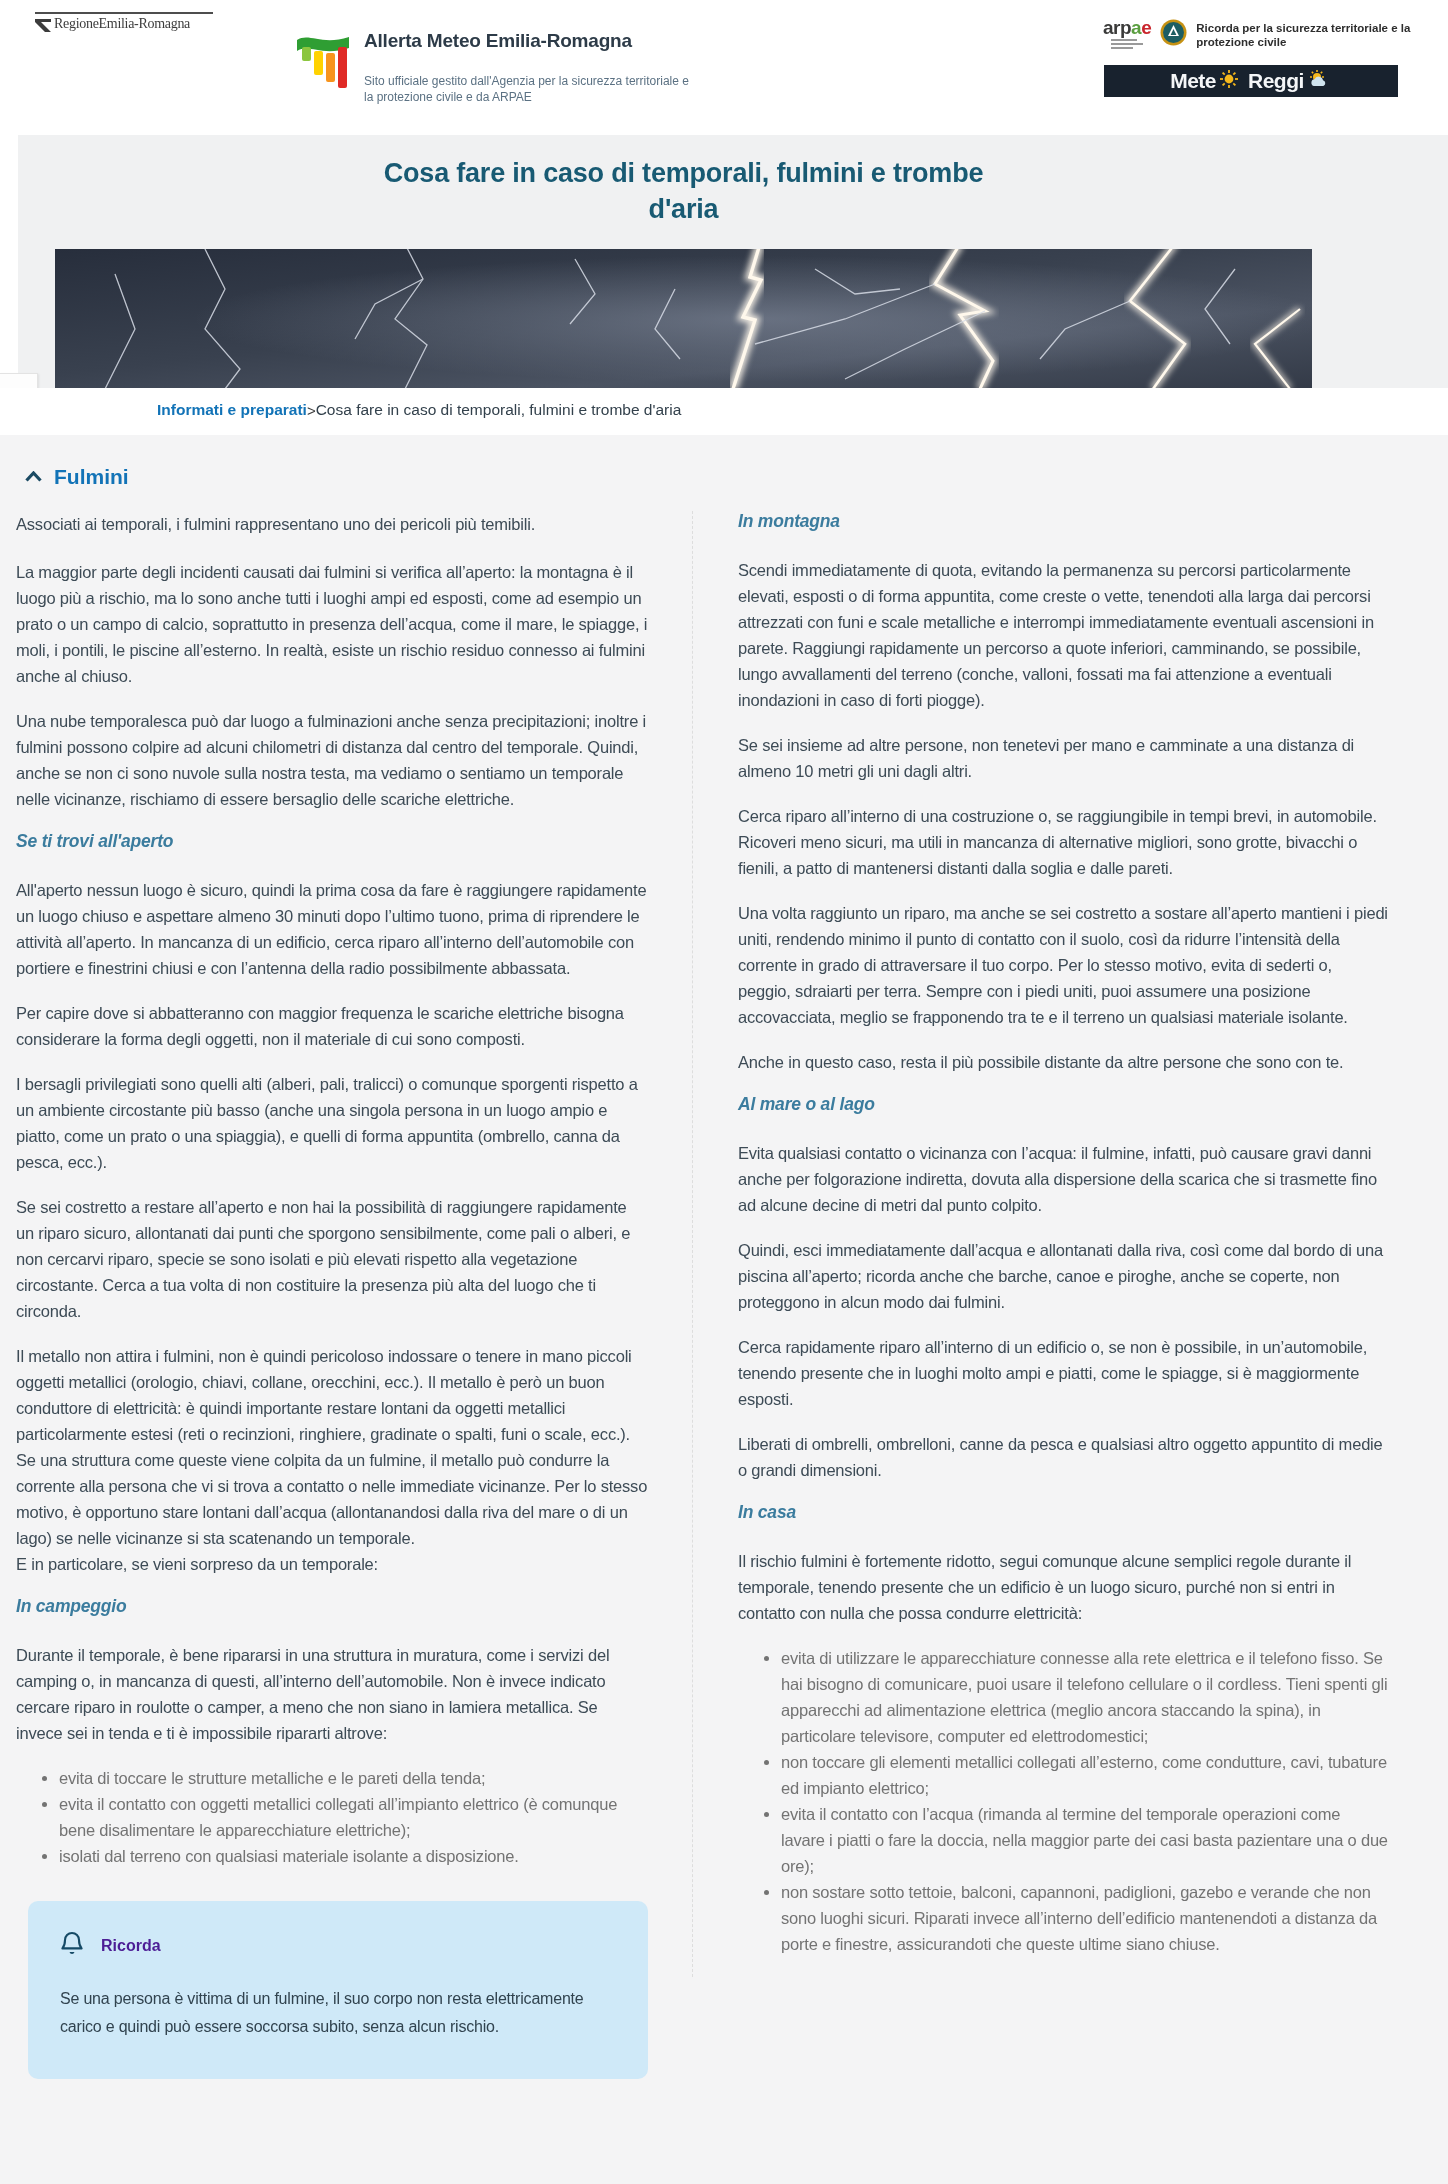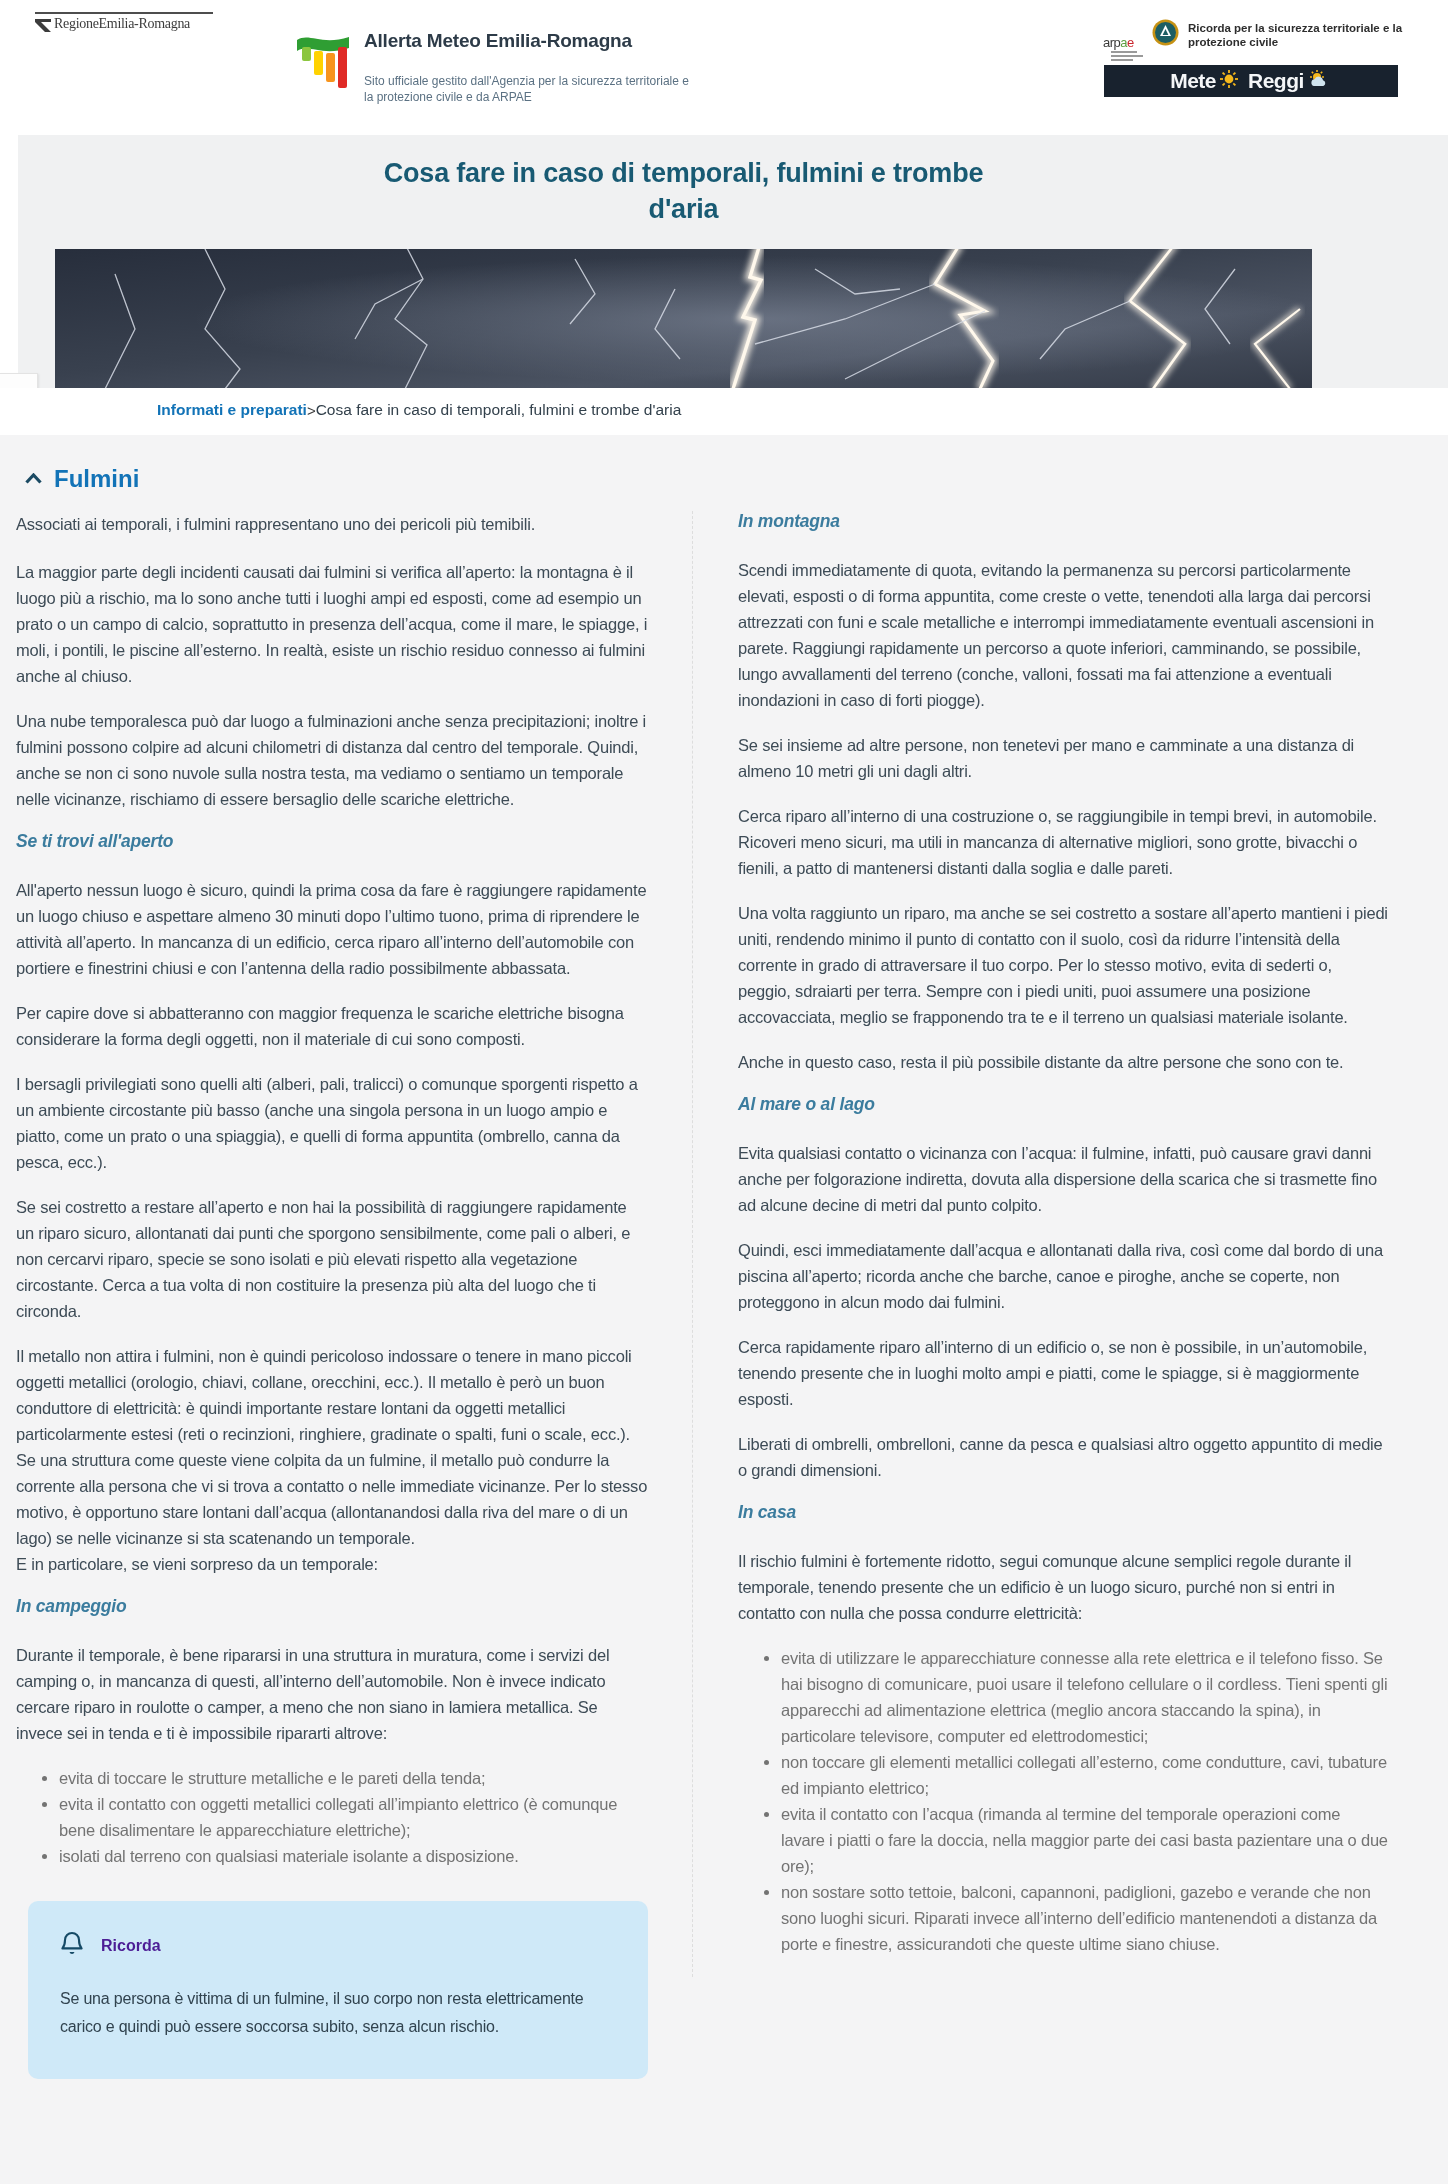--- a/index.html
+++ b/index.html
@@ -18,21 +18,21 @@
   .regione-line { width:178px; height:2px; background:#4d4d4d; margin-bottom:2px; }
   .regione-row { display:flex; align-items:center; gap:3px; }
   .regione-glyph { width:16px; height:13px; display:inline-block; }
   .regione-text { font-family:"Liberation Serif", serif; font-size:14px; color:#3c3c3c; letter-spacing:-0.3px; }
 
   .brand { position:absolute; left:295px; top:22px; display:flex; gap:13px; align-items:flex-start; cursor:pointer; }
   .brand-text .t { font-size:19px; font-weight:bold; color:#2d3b48; letter-spacing:-0.2px; }
   .brand-text .s { font-size:12px; color:#5b7183; line-height:1.35; margin-top:21px; }
 
   .arpae-block { position:absolute; left:1103px; top:10px; display:flex; gap:9px; align-items:flex-start; }
-  .arpae-word { font-size:13px; font-weight:normal; letter-spacing:-0.5px; line-height:1;margin-top:18px; }
+  .arpae-word { font-size:19px; font-weight:bold; letter-spacing:-0.5px; line-height:1; }
   .arpae-word .k { color:#3a3a39; } .arpae-word .g { color:#5a9e3f; } .arpae-word .r { color:#c9252c; }
   .arpae-sub { margin-top:2px; margin-left:8px; }
   .arpae-sub div { height:2px; background:#9a9a9a; margin-top:2px; }
   .pc-badge { margin-top:1px; }
   .agency-text { font-size:11.5px; font-weight:bold; color:#2e2e2e; line-height:1.25; margin-top:3px; }
 
   .meteoreggio { position:absolute; left:1104px; top:57px; width:294px; height:32px;
     background:#18222e; display:flex; align-items:center; justify-content:center; gap:2px; cursor:pointer; }
   .meteoreggio .w { color:#f4f6f8; font-weight:bold; font-size:21px; letter-spacing:-0.5px; }
   .meteoreggio svg { margin:0 2px; }
@@ -48,21 +48,21 @@
   
   .breadcrumb-bar { position:absolute; top:388px; left:0; width:1448px; height:47px; background:#ffffff; }
   .breadcrumb { position:absolute; left:157px; top:13px; font-size:15.5px; display:flex; align-items:center; }
   .breadcrumb .lnk { color:#1273b7; font-weight:bold; cursor:pointer; }
   .breadcrumb .sep { color:#3a3a3a; font-size:15px; }
   .breadcrumb .cur { color:#33414c; }
 
   
   .content { position:absolute; top:435px; left:0; width:1448px; height:1749px; background:#f4f4f5; }
   .section-head { position:absolute; left:25px; top:30px; display:flex; align-items:center; gap:12px; cursor:pointer; }
-  .section-head .txt { font-size:24px; font-weight:bold; color:#1273b7; }
+  .section-head .txt { font-size:21px; font-weight:bold; color:#1273b7; }
 
   .cols { position:absolute; left:16px; top:76px; width:1415px;
     display:grid; grid-template-columns:632px 650px; column-gap:90px; align-items:start; }
   .col-right { border-left:1px dashed #dddddd; padding-left:0; margin-left:-46px; padding-left:45px; }
 
   p.body { font-size:16.5px; line-height:26px; letter-spacing:-0.2px; color:#3d4b56; margin-bottom:19px; }
   h3.sub { font-size:17.5px; font-style:italic; font-weight:600; color:#3b7c9e; margin:7px 0 25px; letter-spacing:-0.2px; }
   ul.blist { margin:6px 0 20px; padding-left:43px; }
   ul.blist li { font-size:16.5px; line-height:26px; letter-spacing:-0.2px; color:#737373; }
 

